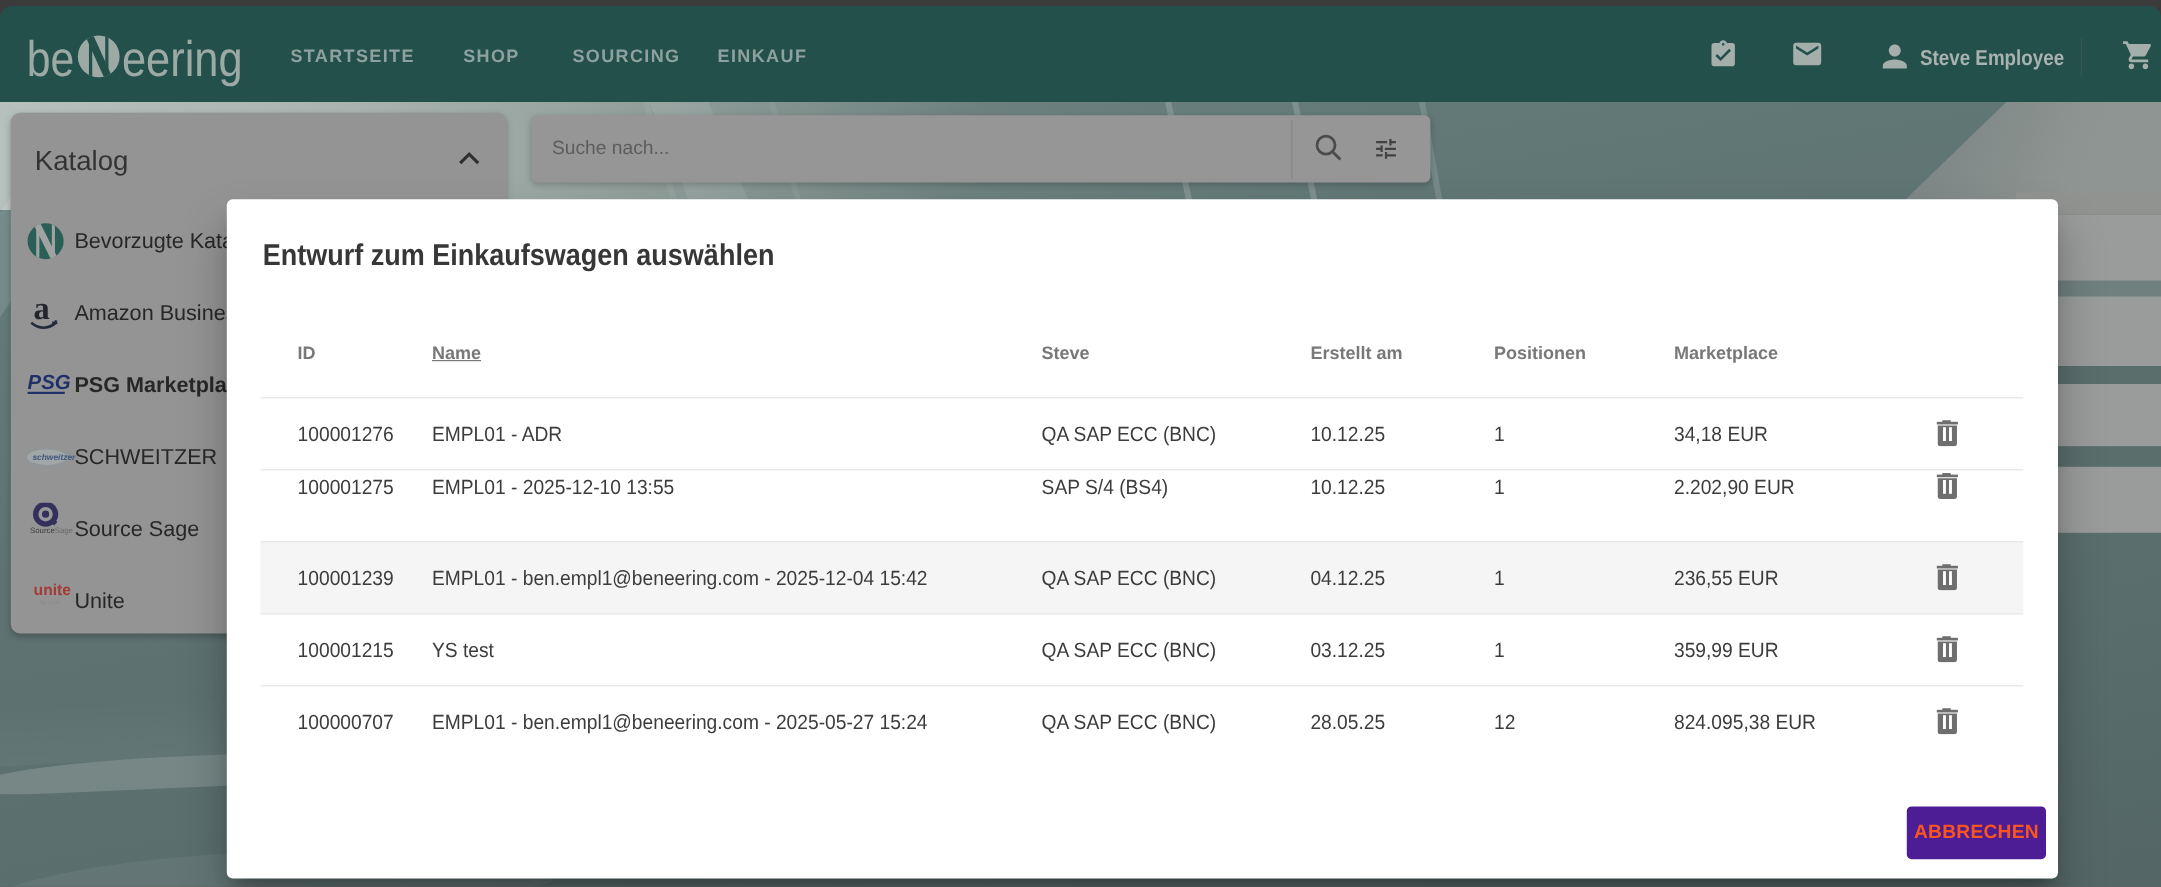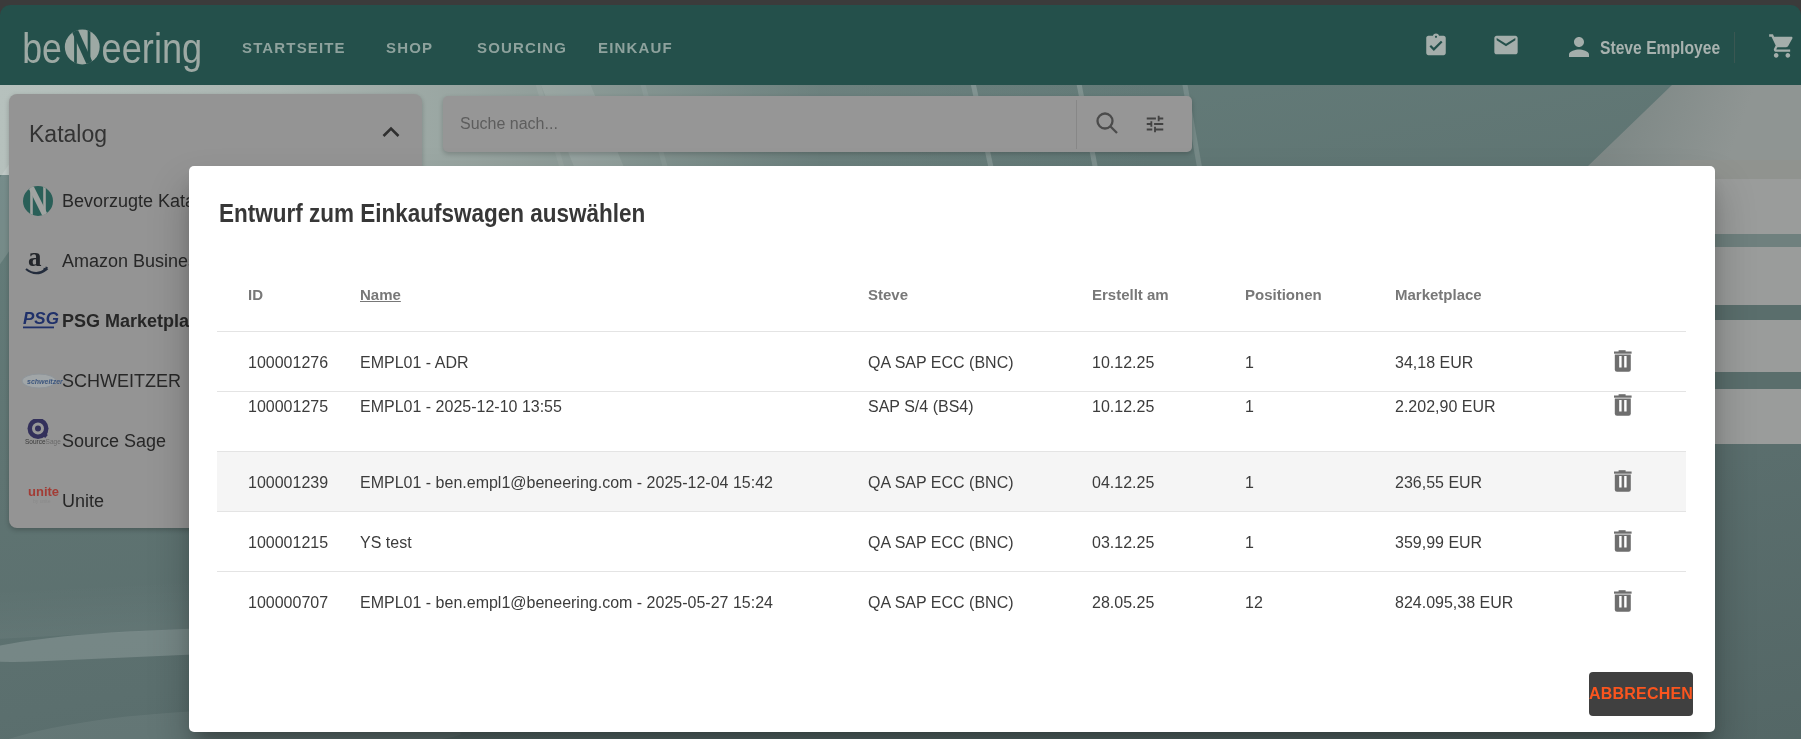--- a/index.html
+++ b/index.html
@@ -54,22 +54,22 @@
 
   
   #modal { position:absolute; left:189px; top:166px; width:1526px; height:566px;
     background:#ffffff; border-radius:5px;
     box-shadow:0 11px 15px -7px rgba(0,0,0,.3), 0 24px 38px 3px rgba(0,0,0,.22); }
   .th { position:absolute; top:0; font-size:15px; font-weight:bold; color:#787878; line-height:60px; }
   .trow { position:absolute; left:0; width:1526px; height:60px; }
   .trow .td { position:absolute; top:0; font-size:16px; color:#3c3c3c; line-height:60px; white-space:nowrap; transform:translateY(2px) scaleY(1.07); }
   .rowline { position:absolute; left:28px; width:1469px; height:1px; background:#e4e4e4; }
   .trash { position:absolute; left:1424px; top:19px; }
-  #cancel { position:absolute; left:1400px; top:506px; width:104px; height:44px;
-    background:#404040; border-radius:4px; text-align:center; line-height:44px;
+  #cancel { position:absolute; left:1400px; top:506px; width:116px; height:44px;
+    background:#4c1d95; border-radius:4px; text-align:center; line-height:44px;
     font-size:16px; font-weight:bold; color:#fb551e; letter-spacing:0.2px; }
 </style>
 </head>
 <body>
 
 <div id="header">
   <svg id="logo" width="260" height="62" viewBox="0 0 260 62">
     <defs>
         <clipPath id="lc">
           <circle cx="60" cy="31" r="18"></circle>

